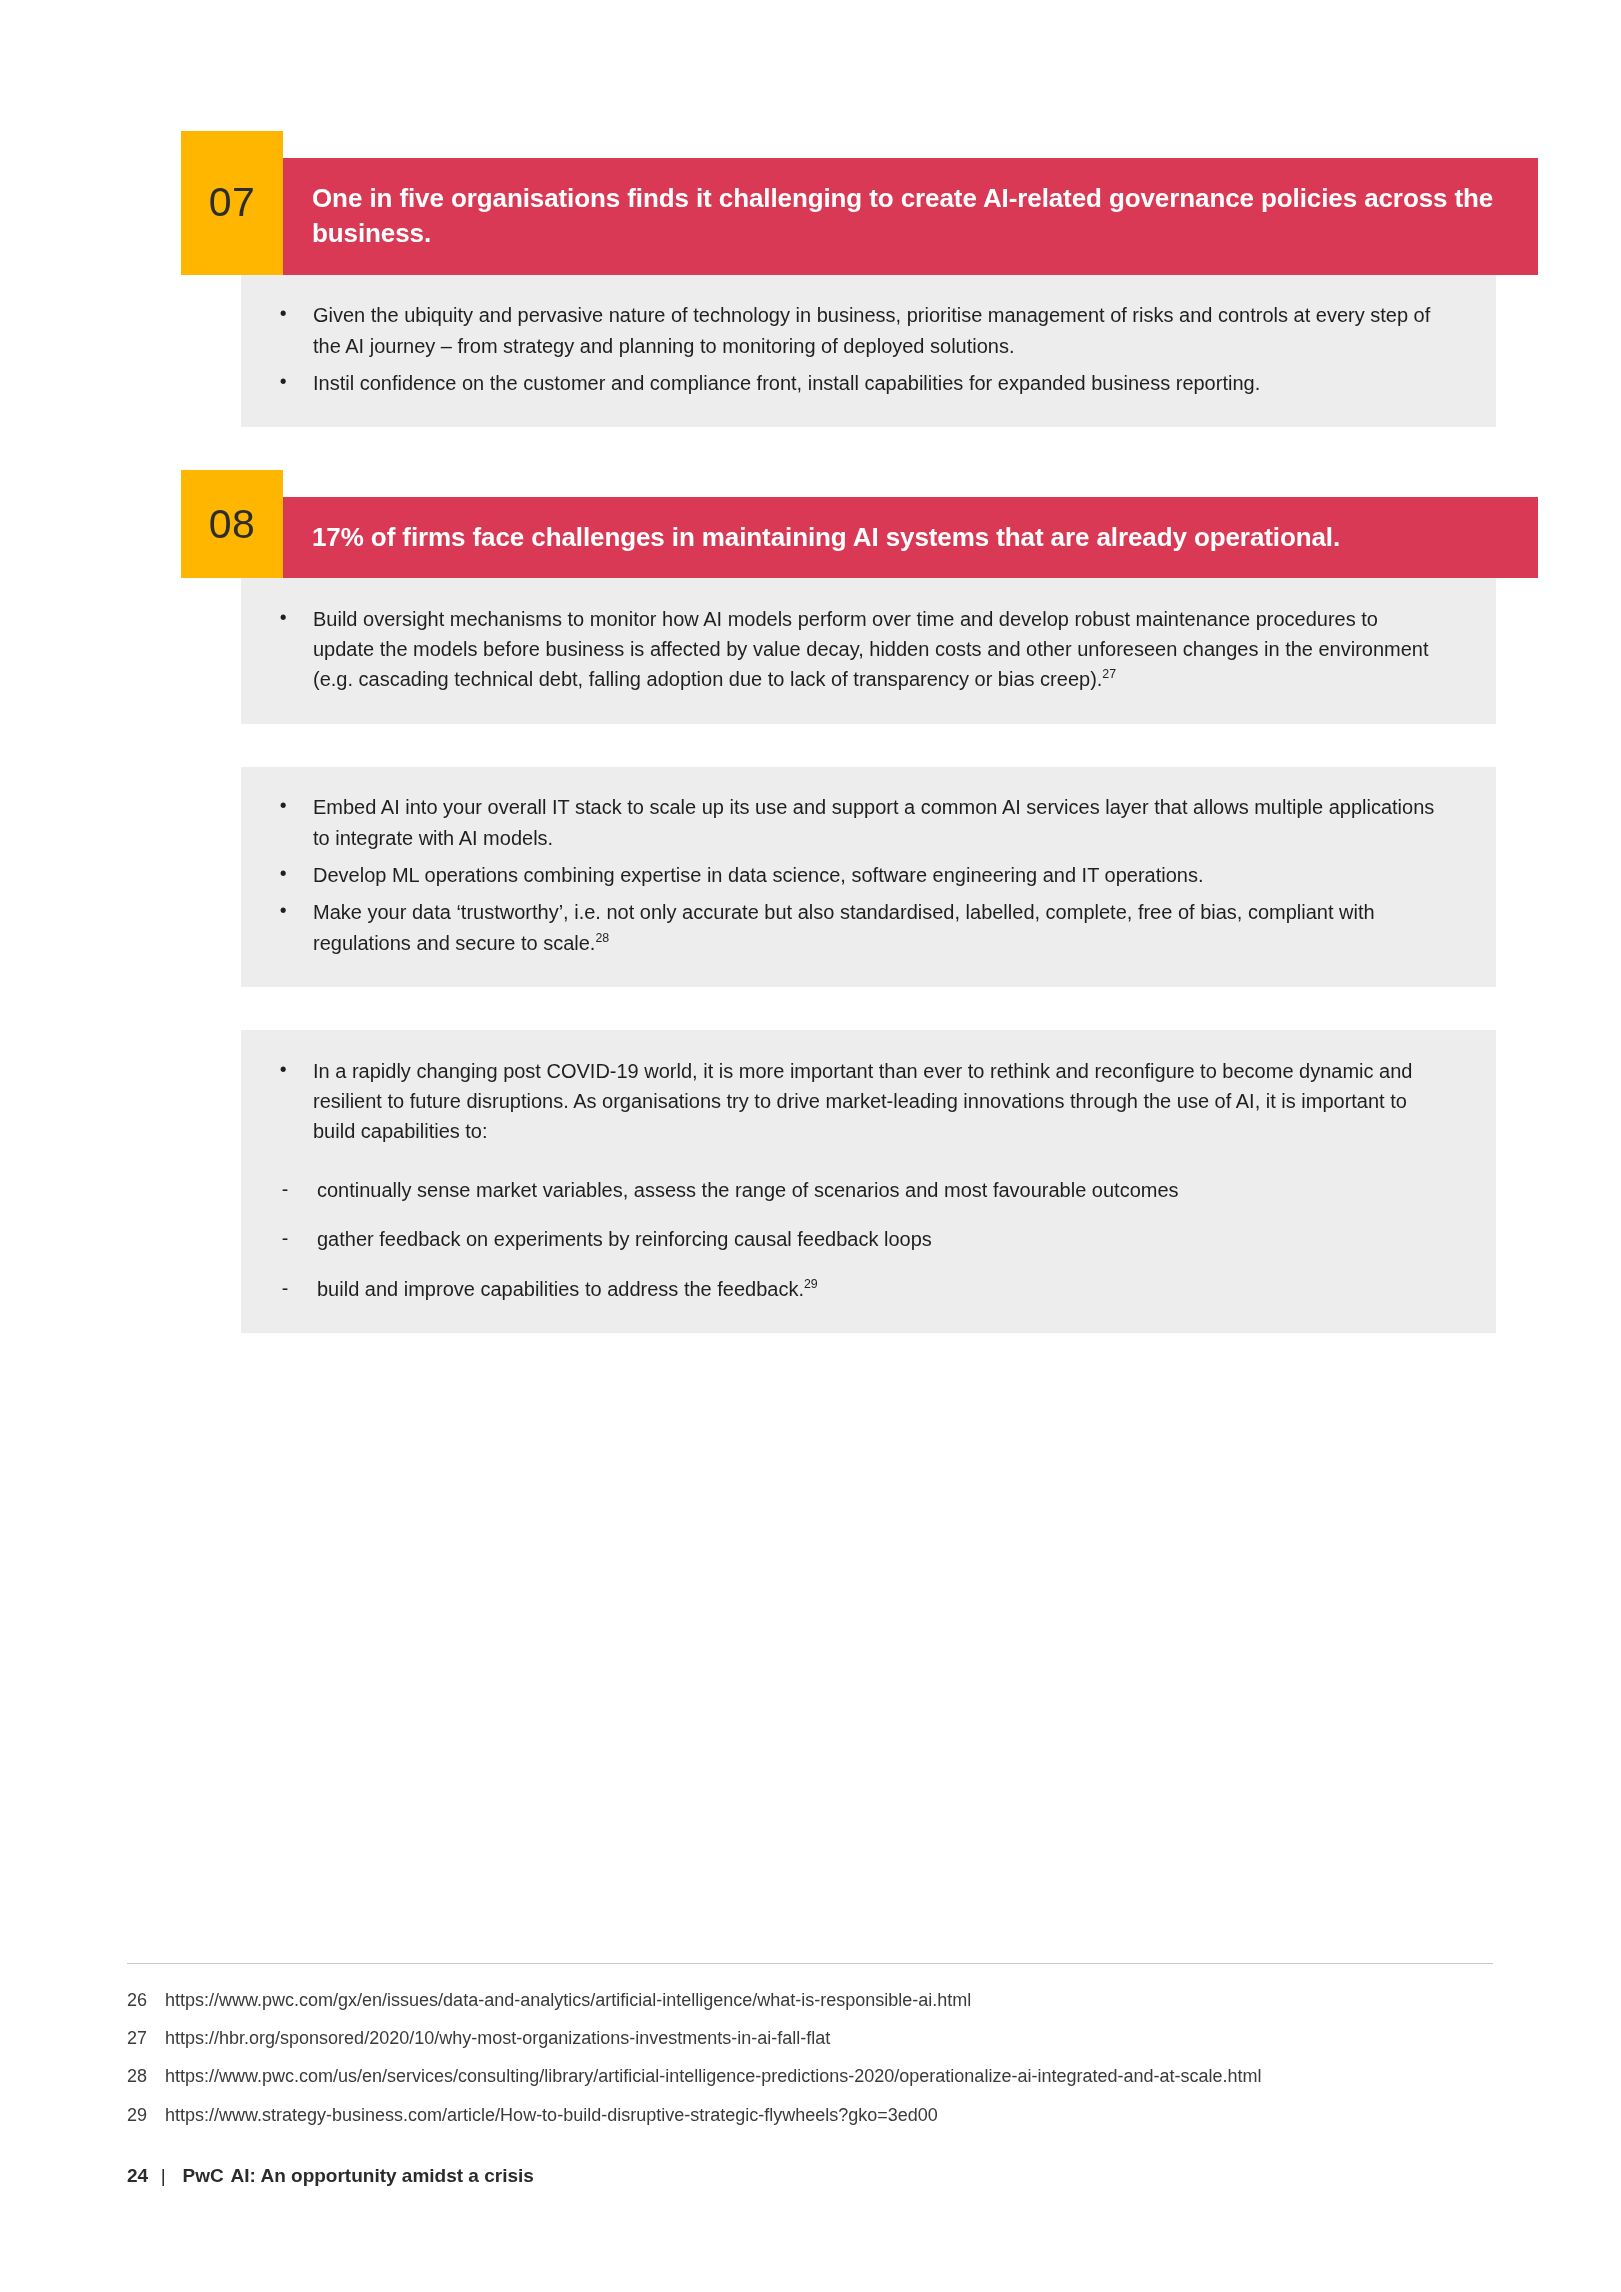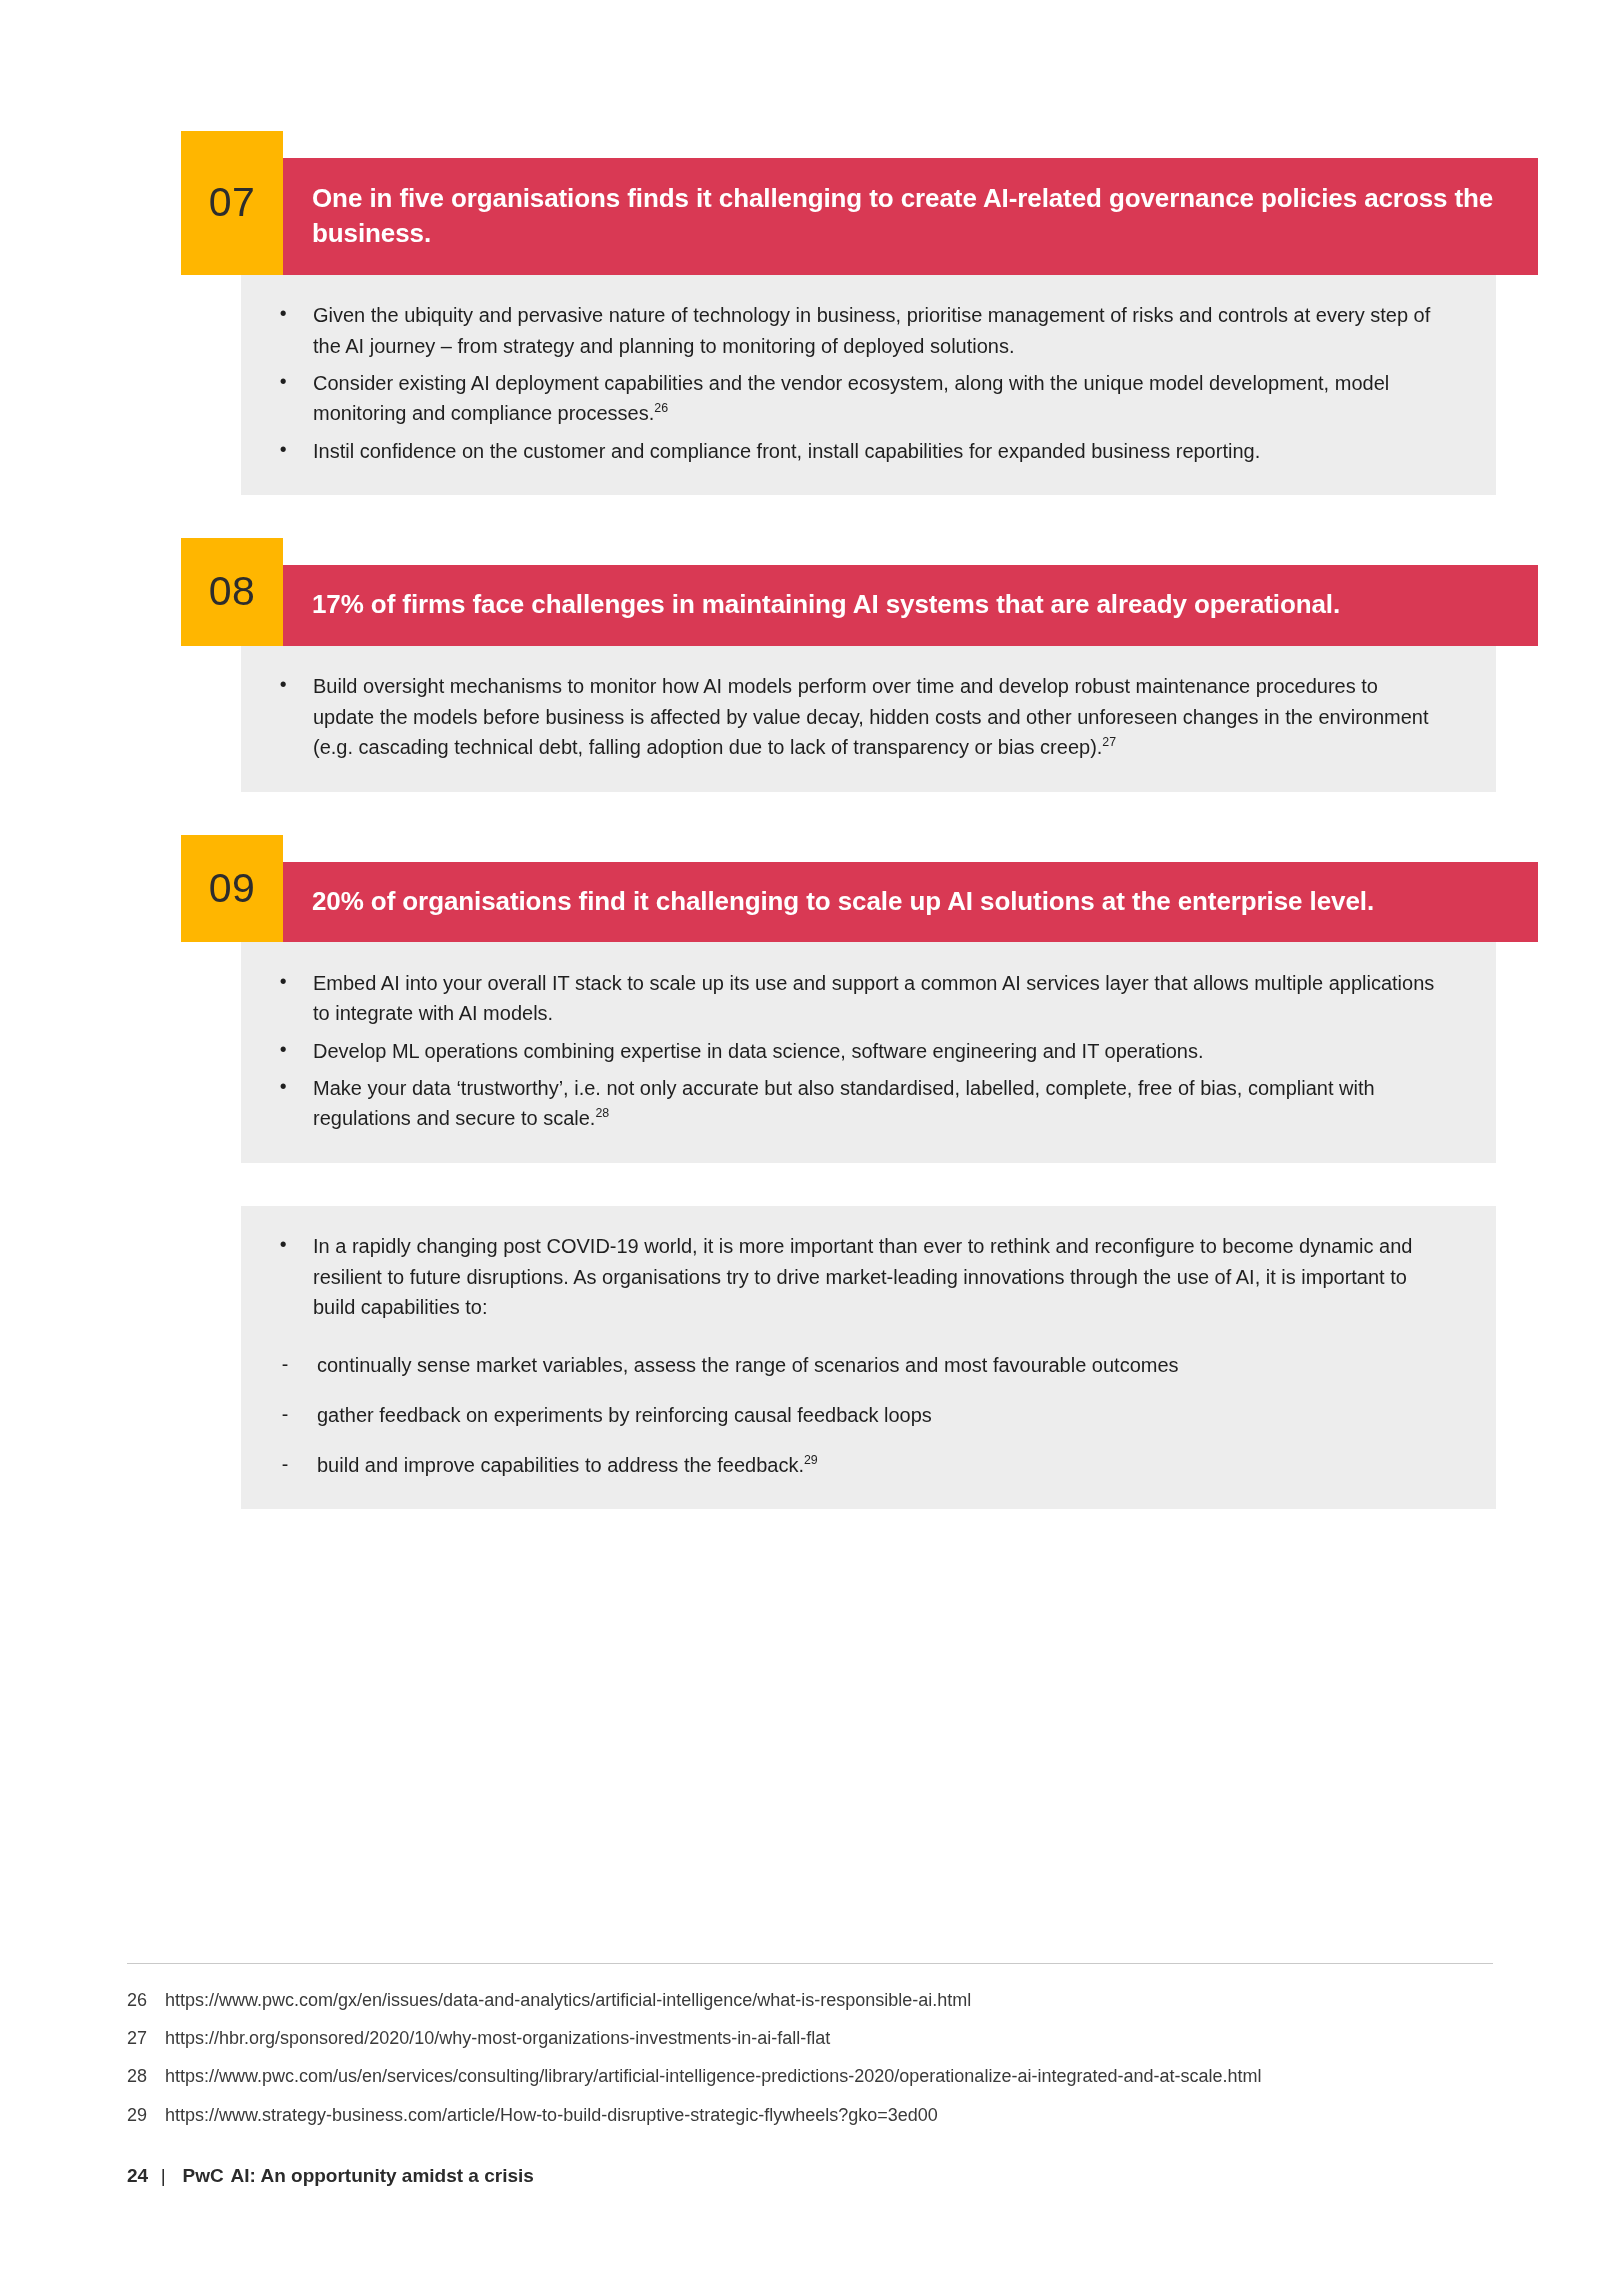--- a/index.html
+++ b/index.html
@@ -199,43 +199,38 @@
   <div class="content">
 
     <div class="section">
       <div class="sec-header">
         <div class="sec-number">07</div>
         <div class="sec-title">One in five organisations finds it challenging to create AI-related governance policies across the business.</div>
       </div>
       <div class="sec-body">
         <ul class="bullets">
           <li><span>Given the ubiquity and pervasive nature of technology in business, prioritise management of risks and controls at every step of the AI journey – from strategy and planning to monitoring of deployed solutions.</span><sup></sup></li>
-          <li><span>Consider existing AI deployment capabilities and the vendor ecosystem, along with the unique model development, model monitoring and compliance processes.</span><sup>26</sup></li>
           <li><span>Instil confidence on the customer and compliance front, install capabilities for expanded business reporting.</span><sup></sup></li>
         </ul>
       </div>
     </div>
 
     <div class="section">
       <div class="sec-header">
         <div class="sec-number">08</div>
         <div class="sec-title">17% of firms face challenges in maintaining AI systems that are already operational.</div>
       </div>
       <div class="sec-body">
         <ul class="bullets">
           <li><span>Build oversight mechanisms to monitor how AI models perform over time and develop robust maintenance procedures to update the models before business is affected by value decay, hidden costs and other unforeseen changes in the environment (e.g. cascading technical debt, falling adoption due to lack of transparency or bias creep).</span><sup>27</sup></li>
         </ul>
       </div>
     </div>
 
     <div class="section">
-      <div class="sec-header">
-        <div class="sec-number">09</div>
-        <div class="sec-title">20% of organisations find it challenging to scale up AI solutions at the enterprise level.</div>
-      </div>
       <div class="sec-body">
         <ul class="bullets">
           <li><span>Embed AI into your overall IT stack to scale up its use and support a common AI services layer that allows multiple applications to integrate with AI models.</span><sup></sup></li>
           <li><span>Develop ML operations combining expertise in data science, software engineering and IT operations.</span><sup></sup></li>
           <li><span>Make your data ‘trustworthy’, i.e. not only accurate but also standardised, labelled, complete, free of bias, compliant with regulations and secure to scale.</span><sup>28</sup></li>
         </ul>
       </div>
     </div>
 
     <div class="section">

